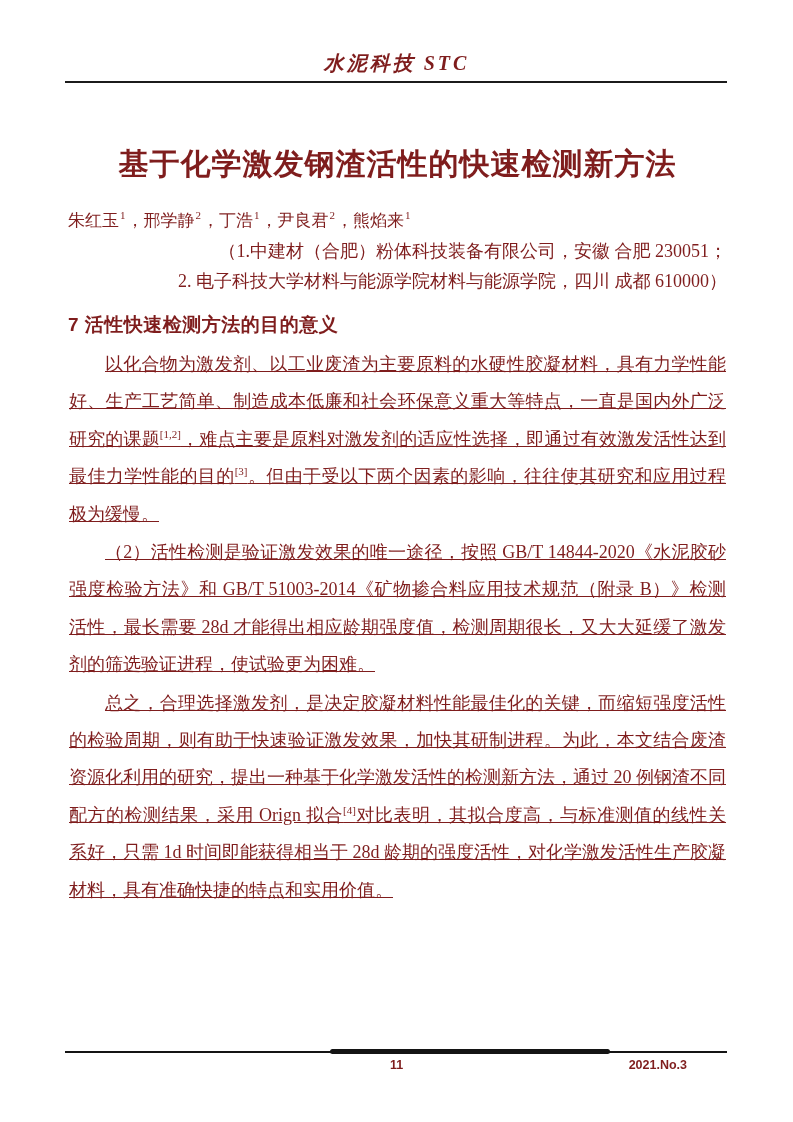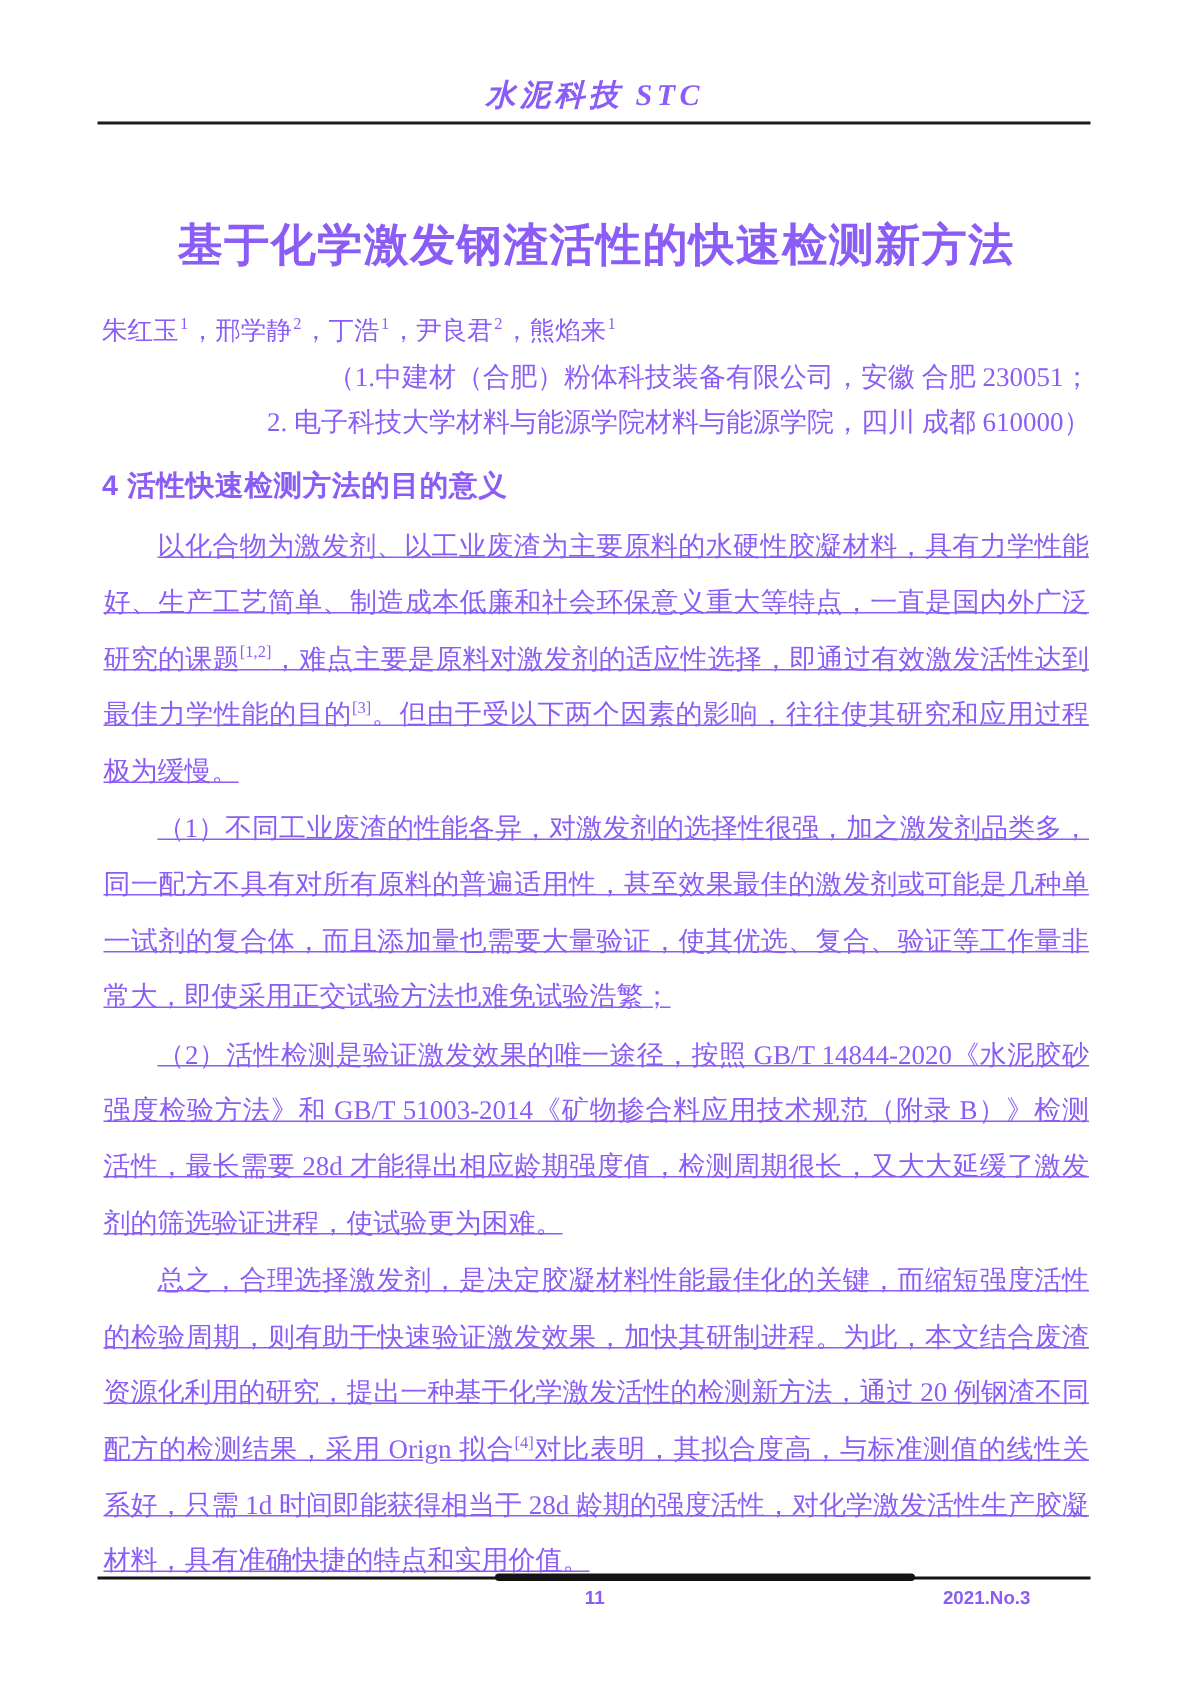--- a/index.html
+++ b/index.html
@@ -3,21 +3,21 @@
 <meta charset="utf-8">
 <style>
   html, body { margin: 0; padding: 0; }
   body { background: #ffffff; }
 
   .page {
     position: relative;
     width: 793px;
     height: 1122px;
     background: #ffffff;
-    color: #8b5cf6;
+    color: #7f1d1d;
     font-family: "Liberation Serif", "DejaVu Serif", serif;
     overflow: hidden;
   }
 
   
   .running-head {
     position: absolute;
     top: 50px; left: 0; right: 0;
     text-align: center;
     font-size: 20px;
@@ -134,27 +134,26 @@
 
     <h1 class="article-title">基于化学激发钢渣活性的快速检测新方法</h1>
 
     <div class="authors"><span>朱红玉</span><sup>1</sup><span>，</span><span>邢学静</span><sup>2</sup><span>，</span><span>丁浩</span><sup>1</sup><span>，</span><span>尹良君</span><sup>2</sup><span>，</span><span>熊焰来</span><sup>1</sup></div>
 
     <div class="affiliations">
       <p class="affiliation-line">（1.中建材（合肥）粉体科技装备有限公司，安徽 合肥 230051；</p>
       <p class="affiliation-line">2. 电子科技大学材料与能源学院材料与能源学院，四川 成都 610000）</p>
     </div>
 
-    <h2 class="section-heading">4 活性快速检测方法的目的意义</h2>
+    <h2 class="section-heading">7 活性快速检测方法的目的意义</h2>
 
     <div class="body-text">
 
       <p><span>以化合物为激发剂、以工业废渣为主要原料的水硬性胶凝材料，具有力学性能好、生产工艺简单、制造成本低廉和社会环保意义重大等特点，一直是国内外广泛研究的课题</span><sup>[1,2]</sup><span>，难点主要是原料对激发剂的适应性选择，即通过有效激发活性达到最佳力学性能的目的</span><sup>[3]</sup><span>。但由于受以下两个因素的影响，往往使其研究和应用过程极为缓慢。</span></p>
 
-      <p><span>（1）不同工业废渣的性能各异，对激发剂的选择性很强，加之激发剂品类多，同一配方不具有对所有原料的普遍适用性，甚至效果最佳的激发剂或可能是几种单一试剂的复合体，而且添加量也需要大量验证，使其优选、复合、验证等工作量非常大，即使采用正交试验方法也难免试验浩繁；</span></p>
 
       <p><span>（2）活性检测是验证激发效果的唯一途径，按照 GB/T 14844-2020《水泥胶砂强度检验方法》和 GB/T 51003-2014《矿物掺合料应用技术规范（附录 B）》检测活性，最长需要 28d 才能得出相应龄期强度值，检测周期很长，又大大延缓了激发剂的筛选验证进程，使试验更为困难。</span></p>
 
       <p><span>总之，合理选择激发剂，是决定胶凝材料性能最佳化的关键，而缩短强度活性的检验周期，则有助于快速验证激发效果，加快其研制进程。为此，本文结合废渣资源化利用的研究，提出一种基于化学激发活性的检测新方法，通过 20 例钢渣不同配方的检测结果，采用 Orign 拟合</span><sup>[4]</sup><span>对比表明，其拟合度高，与标准测值的线性关系好，只需 1d 时间即能获得相当于 28d 龄期的强度活性，对化学激发活性生产胶凝材料，具有准确快捷的特点和实用价值。</span></p>
 
     </div>
   </div>
 
   <div class="footer-rule"></div>
   <div class="footer-rule-center"></div>

